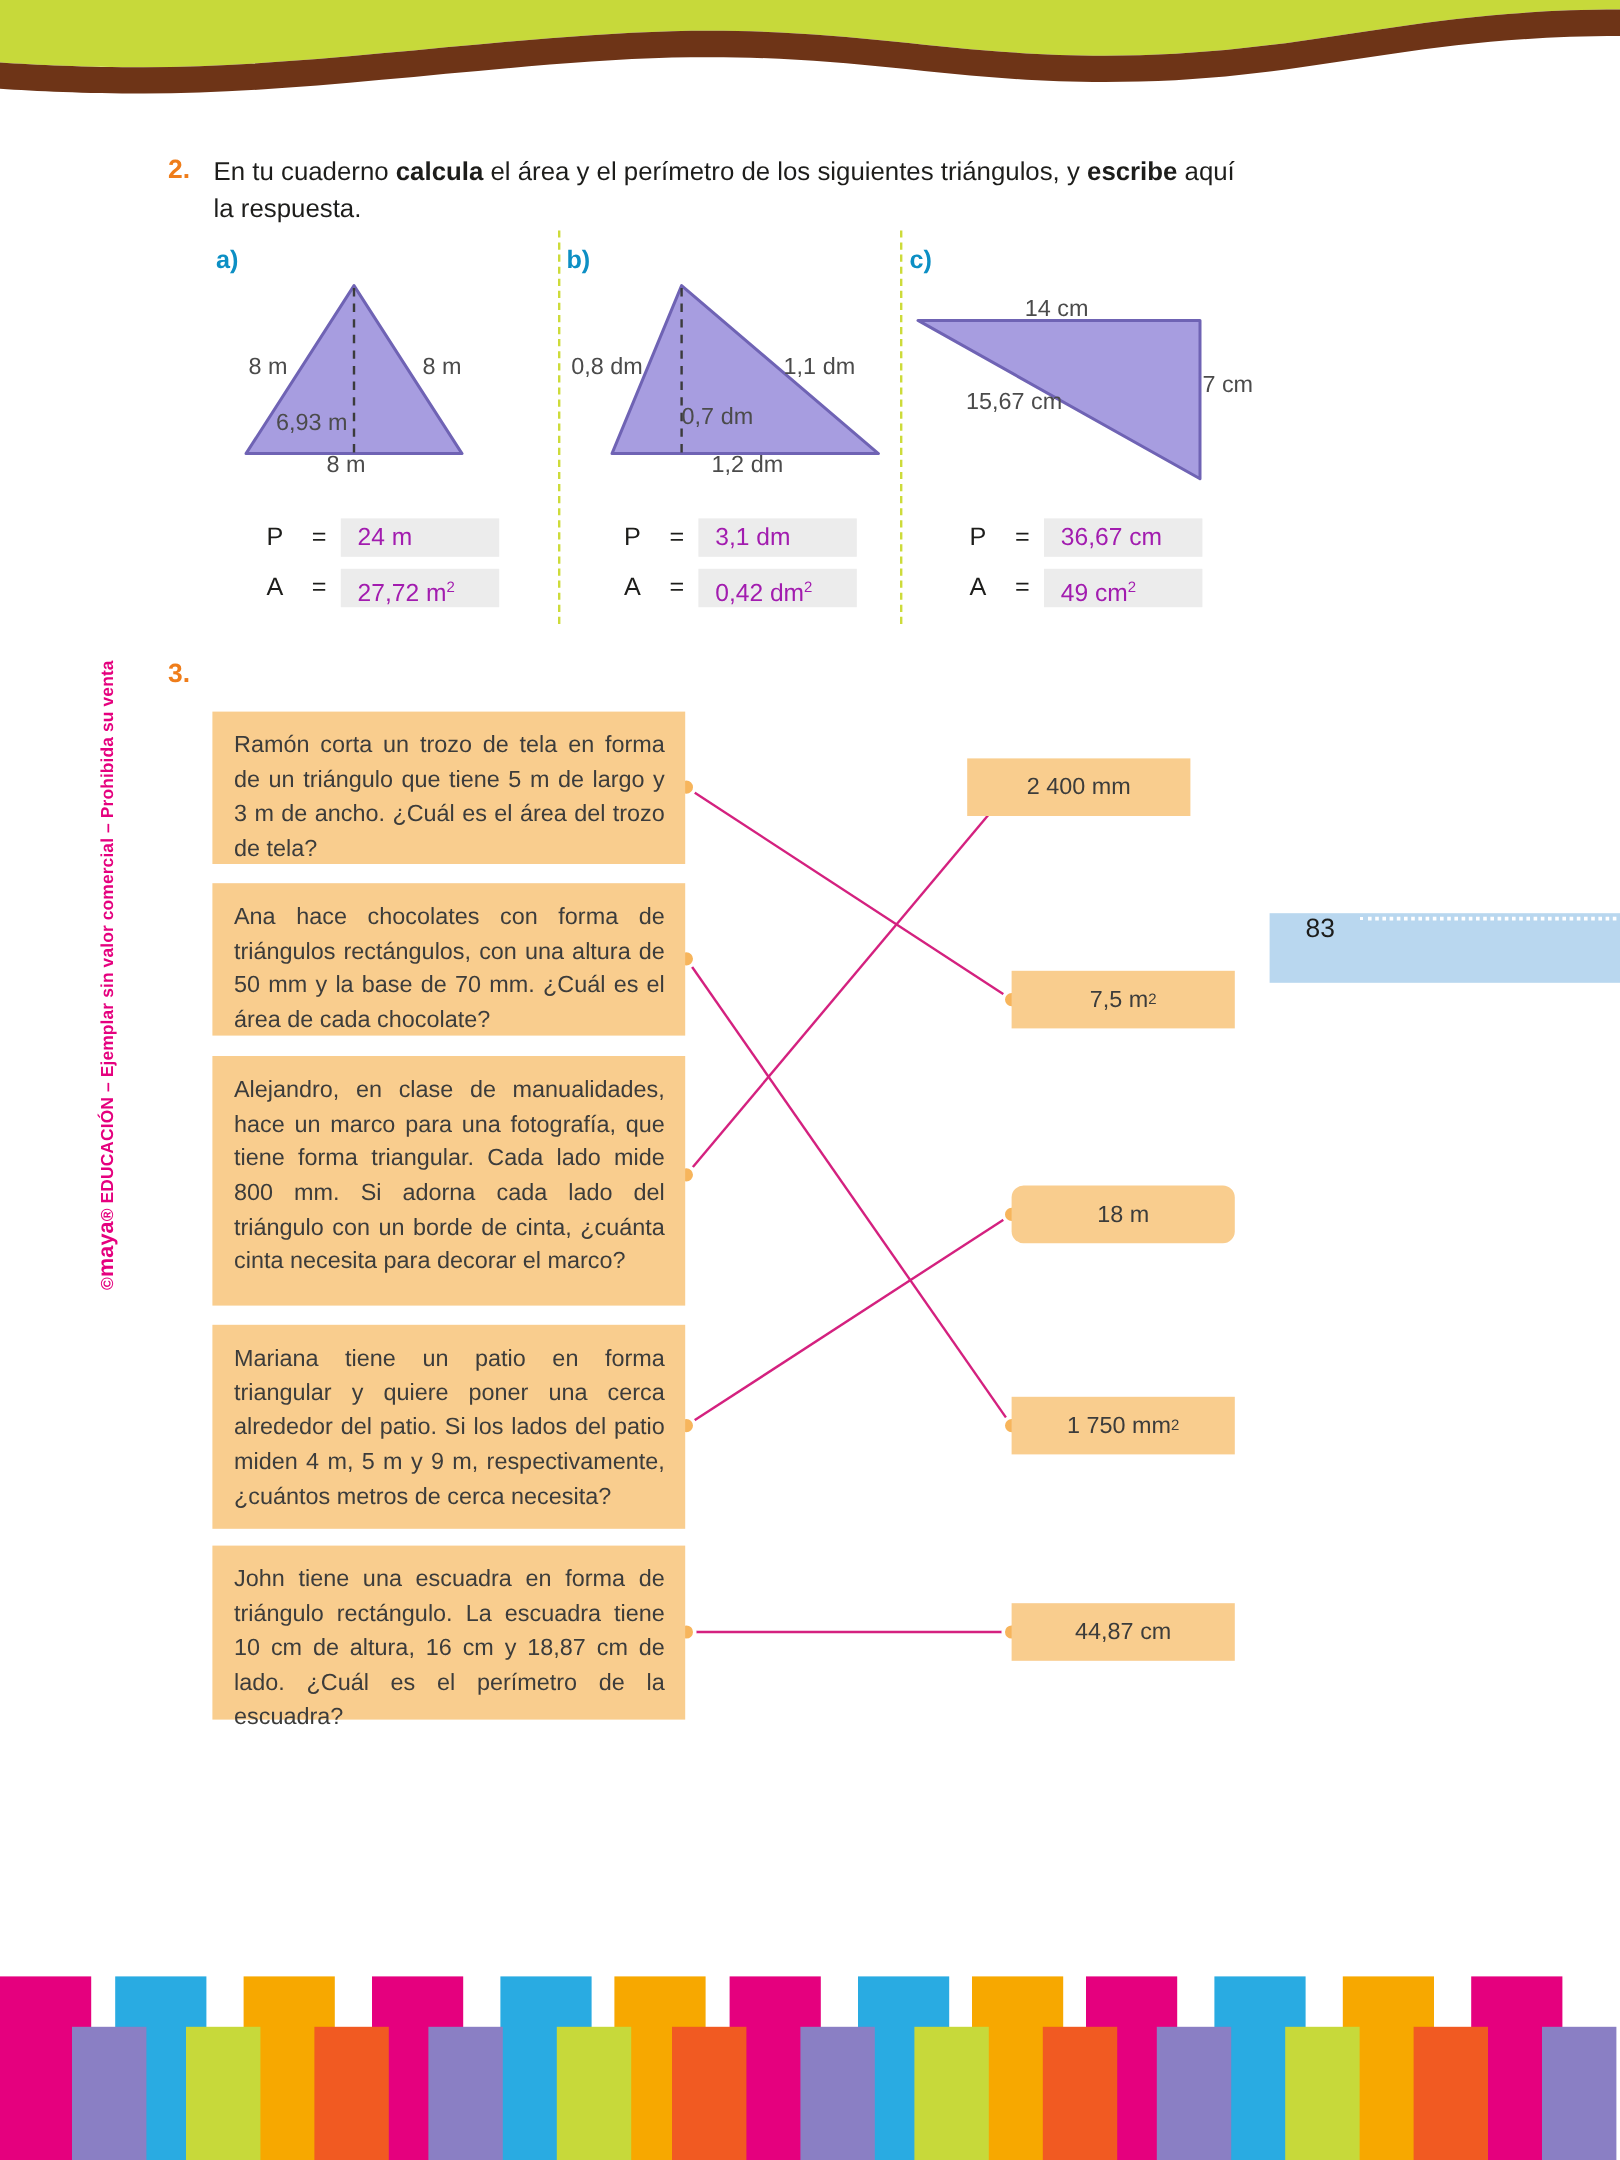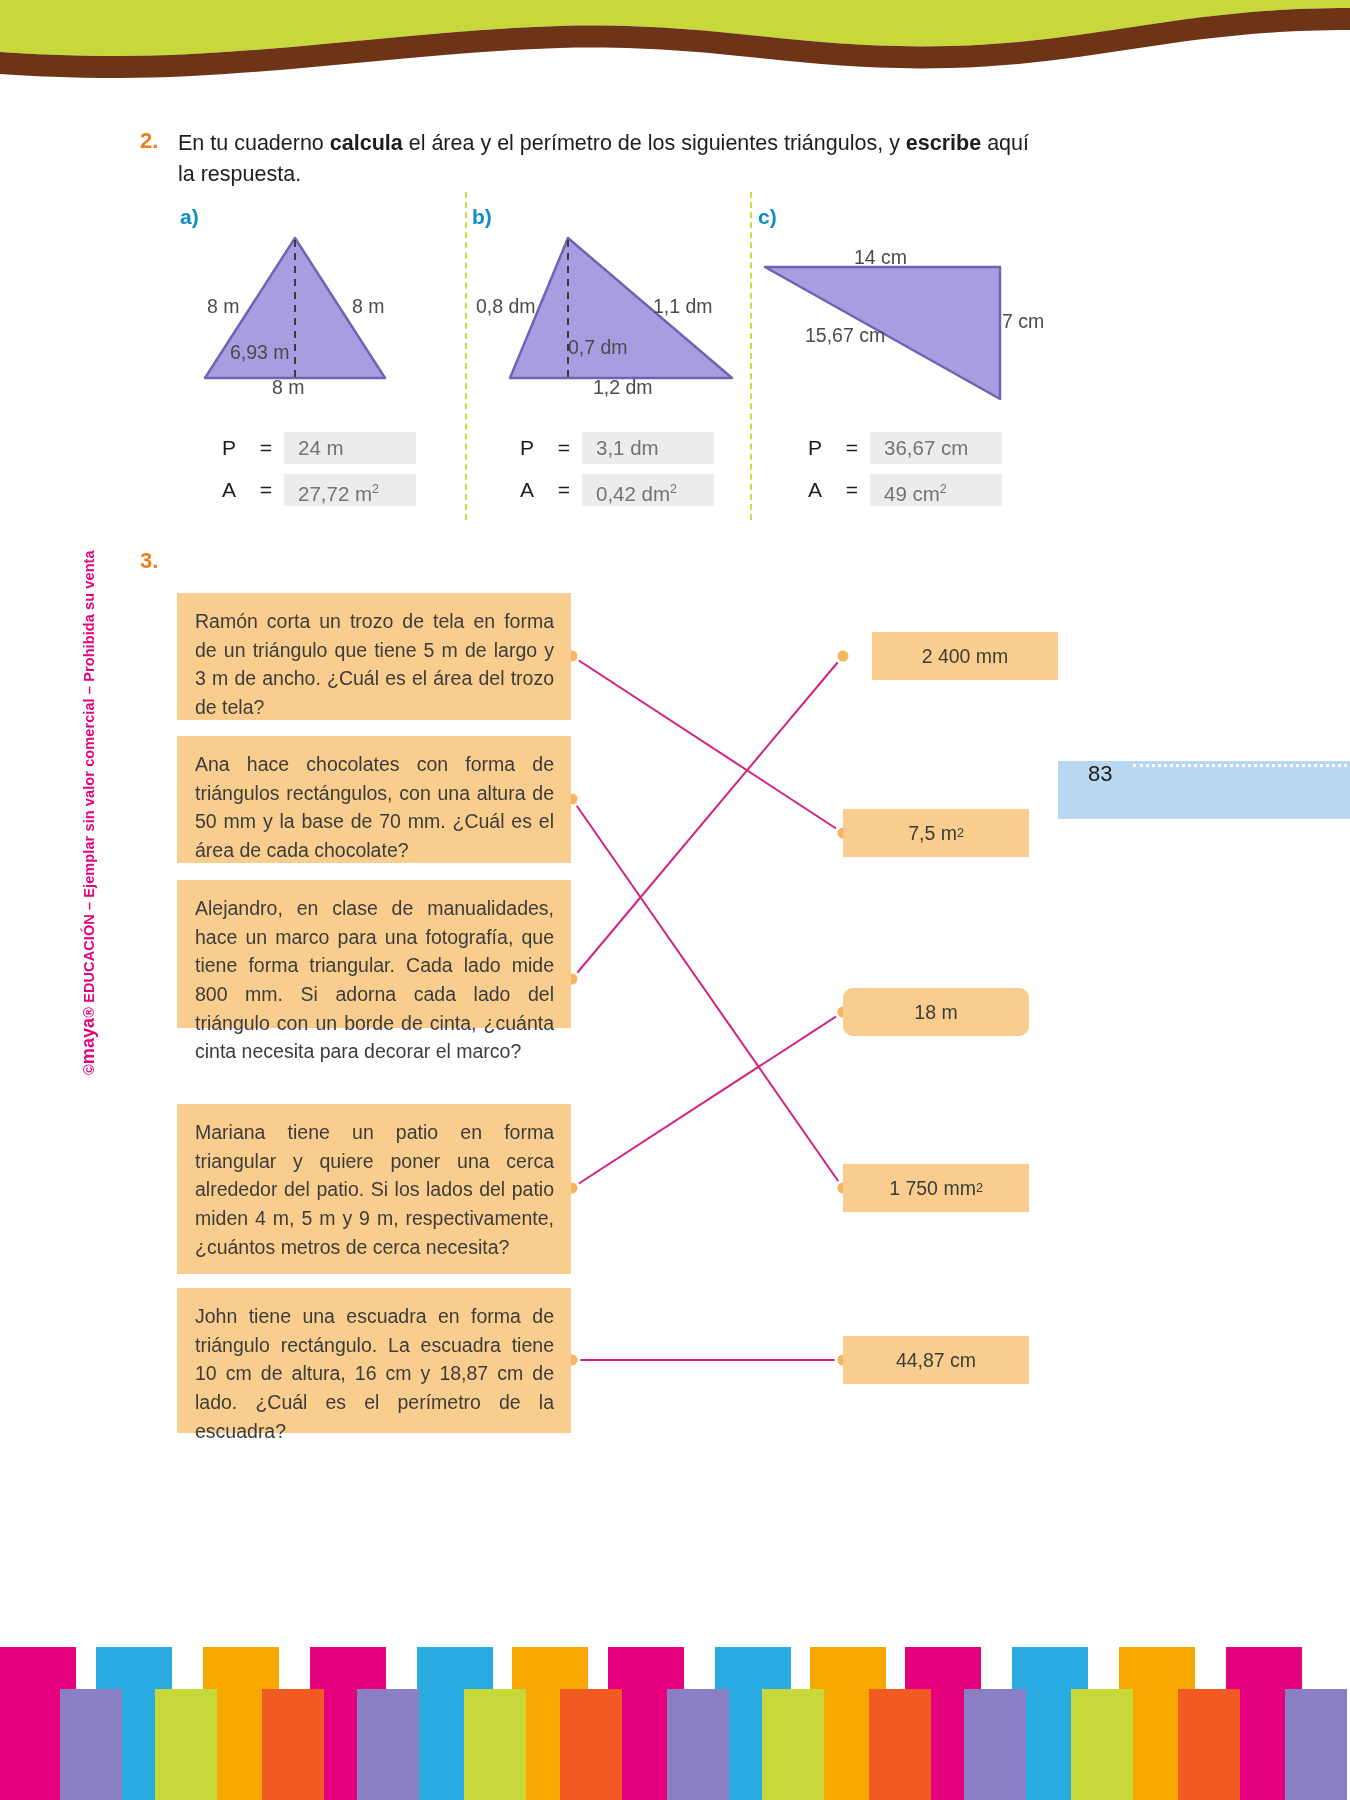--- a/index.html
+++ b/index.html
@@ -57,21 +57,21 @@
     white-space:nowrap;
   }
 
   
   .pa-block { position:absolute; }
   .pa-row { display:flex; align-items:center; height:32px; margin-bottom:10px; }
   .pa-key { width:26px; font-size:21px; color:#1d1d1b; }
   .pa-eq  { width:36px; font-size:21px; color:#1d1d1b; text-align:center;}
   .pa-val {
     background:#ececec;
-    color:#737373;
+    color:#a21caf;
     font-size:20.5px;
     padding:4px 0 5px 14px;
     min-width:132px;
     height:32px;
     line-height:23px;
   }
   .pa-val sup { font-size:12.5px; vertical-align:super; }
 
   
   .ex3 { position:absolute; left:140px; top:548px; width:900px; }
@@ -248,25 +248,25 @@
 
     <circle cx="843" cy="656" r="7" fill="#f7b55c" stroke="#ffffff" stroke-width="3"></circle>
     <circle cx="843" cy="833" r="7" fill="#f7b55c" stroke="#ffffff" stroke-width="3"></circle>
     <circle cx="843" cy="1012" r="7" fill="#f7b55c" stroke="#ffffff" stroke-width="3"></circle>
     <circle cx="843" cy="1188" r="7" fill="#f7b55c" stroke="#ffffff" stroke-width="3"></circle>
     <circle cx="843" cy="1360" r="7" fill="#f7b55c" stroke="#ffffff" stroke-width="3"></circle>
   </svg>
 
   <div class="prob-box" style="top:593px;  height:127px;">Ramón corta un trozo de tela en forma de un triángulo que tiene 5 m de largo y 3 m de ancho. ¿Cuál es el área del trozo de tela?</div>
   <div class="prob-box" style="top:736px;  height:127px;">Ana hace chocolates con forma de triángulos rectángulos, con una altura de 50 mm y la base de 70 mm. ¿Cuál es el área de cada chocolate?</div>
-  <div class="prob-box" style="top:880px;  height:148px;">Alejandro, en clase de manualidades, hace un marco para una fotografía, que tiene forma triangular. Cada lado mide 800 mm. Si adorna cada lado del triángulo con un borde de cinta, ¿cuánta cinta necesita para decorar el marco?</div>
+  <div class="prob-box" style="top:880px;  height:208px;">Alejandro, en clase de manualidades, hace un marco para una fotografía, que tiene forma triangular. Cada lado mide 800 mm. Si adorna cada lado del triángulo con un borde de cinta, ¿cuánta cinta necesita para decorar el marco?</div>
   <div class="prob-box" style="top:1104px; height:170px;">Mariana tiene un patio en forma triangular y quiere poner una cerca alrededor del patio. Si los lados del patio miden 4 m, 5 m y 9 m, respectivamente, ¿cuántos metros de cerca necesita?</div>
   <div class="prob-box" style="top:1288px; height:145px;">John tiene una escuadra en forma de triángulo rectángulo. La escuadra tiene 10 cm de altura, 16 cm y 18,87 cm de lado. ¿Cuál es el perímetro de la escuadra?</div>
 
-  <div class="ans-chip" style="left:872px; top:632px;">
+  <div class="ans-chip" style="left:806px; top:632px;">
     <span>2 400 mm</span>
       <sup></sup>
   </div>
   <div class="ans-chip" style="left:843px; top:809px;">
     <span>7,5 m</span>
       <sup>2</sup>
   </div>
   <div class="ans-chip" style="left:843px; top:988px;border-radius:10px;">
     <span>18 m</span>
       <sup></sup>

